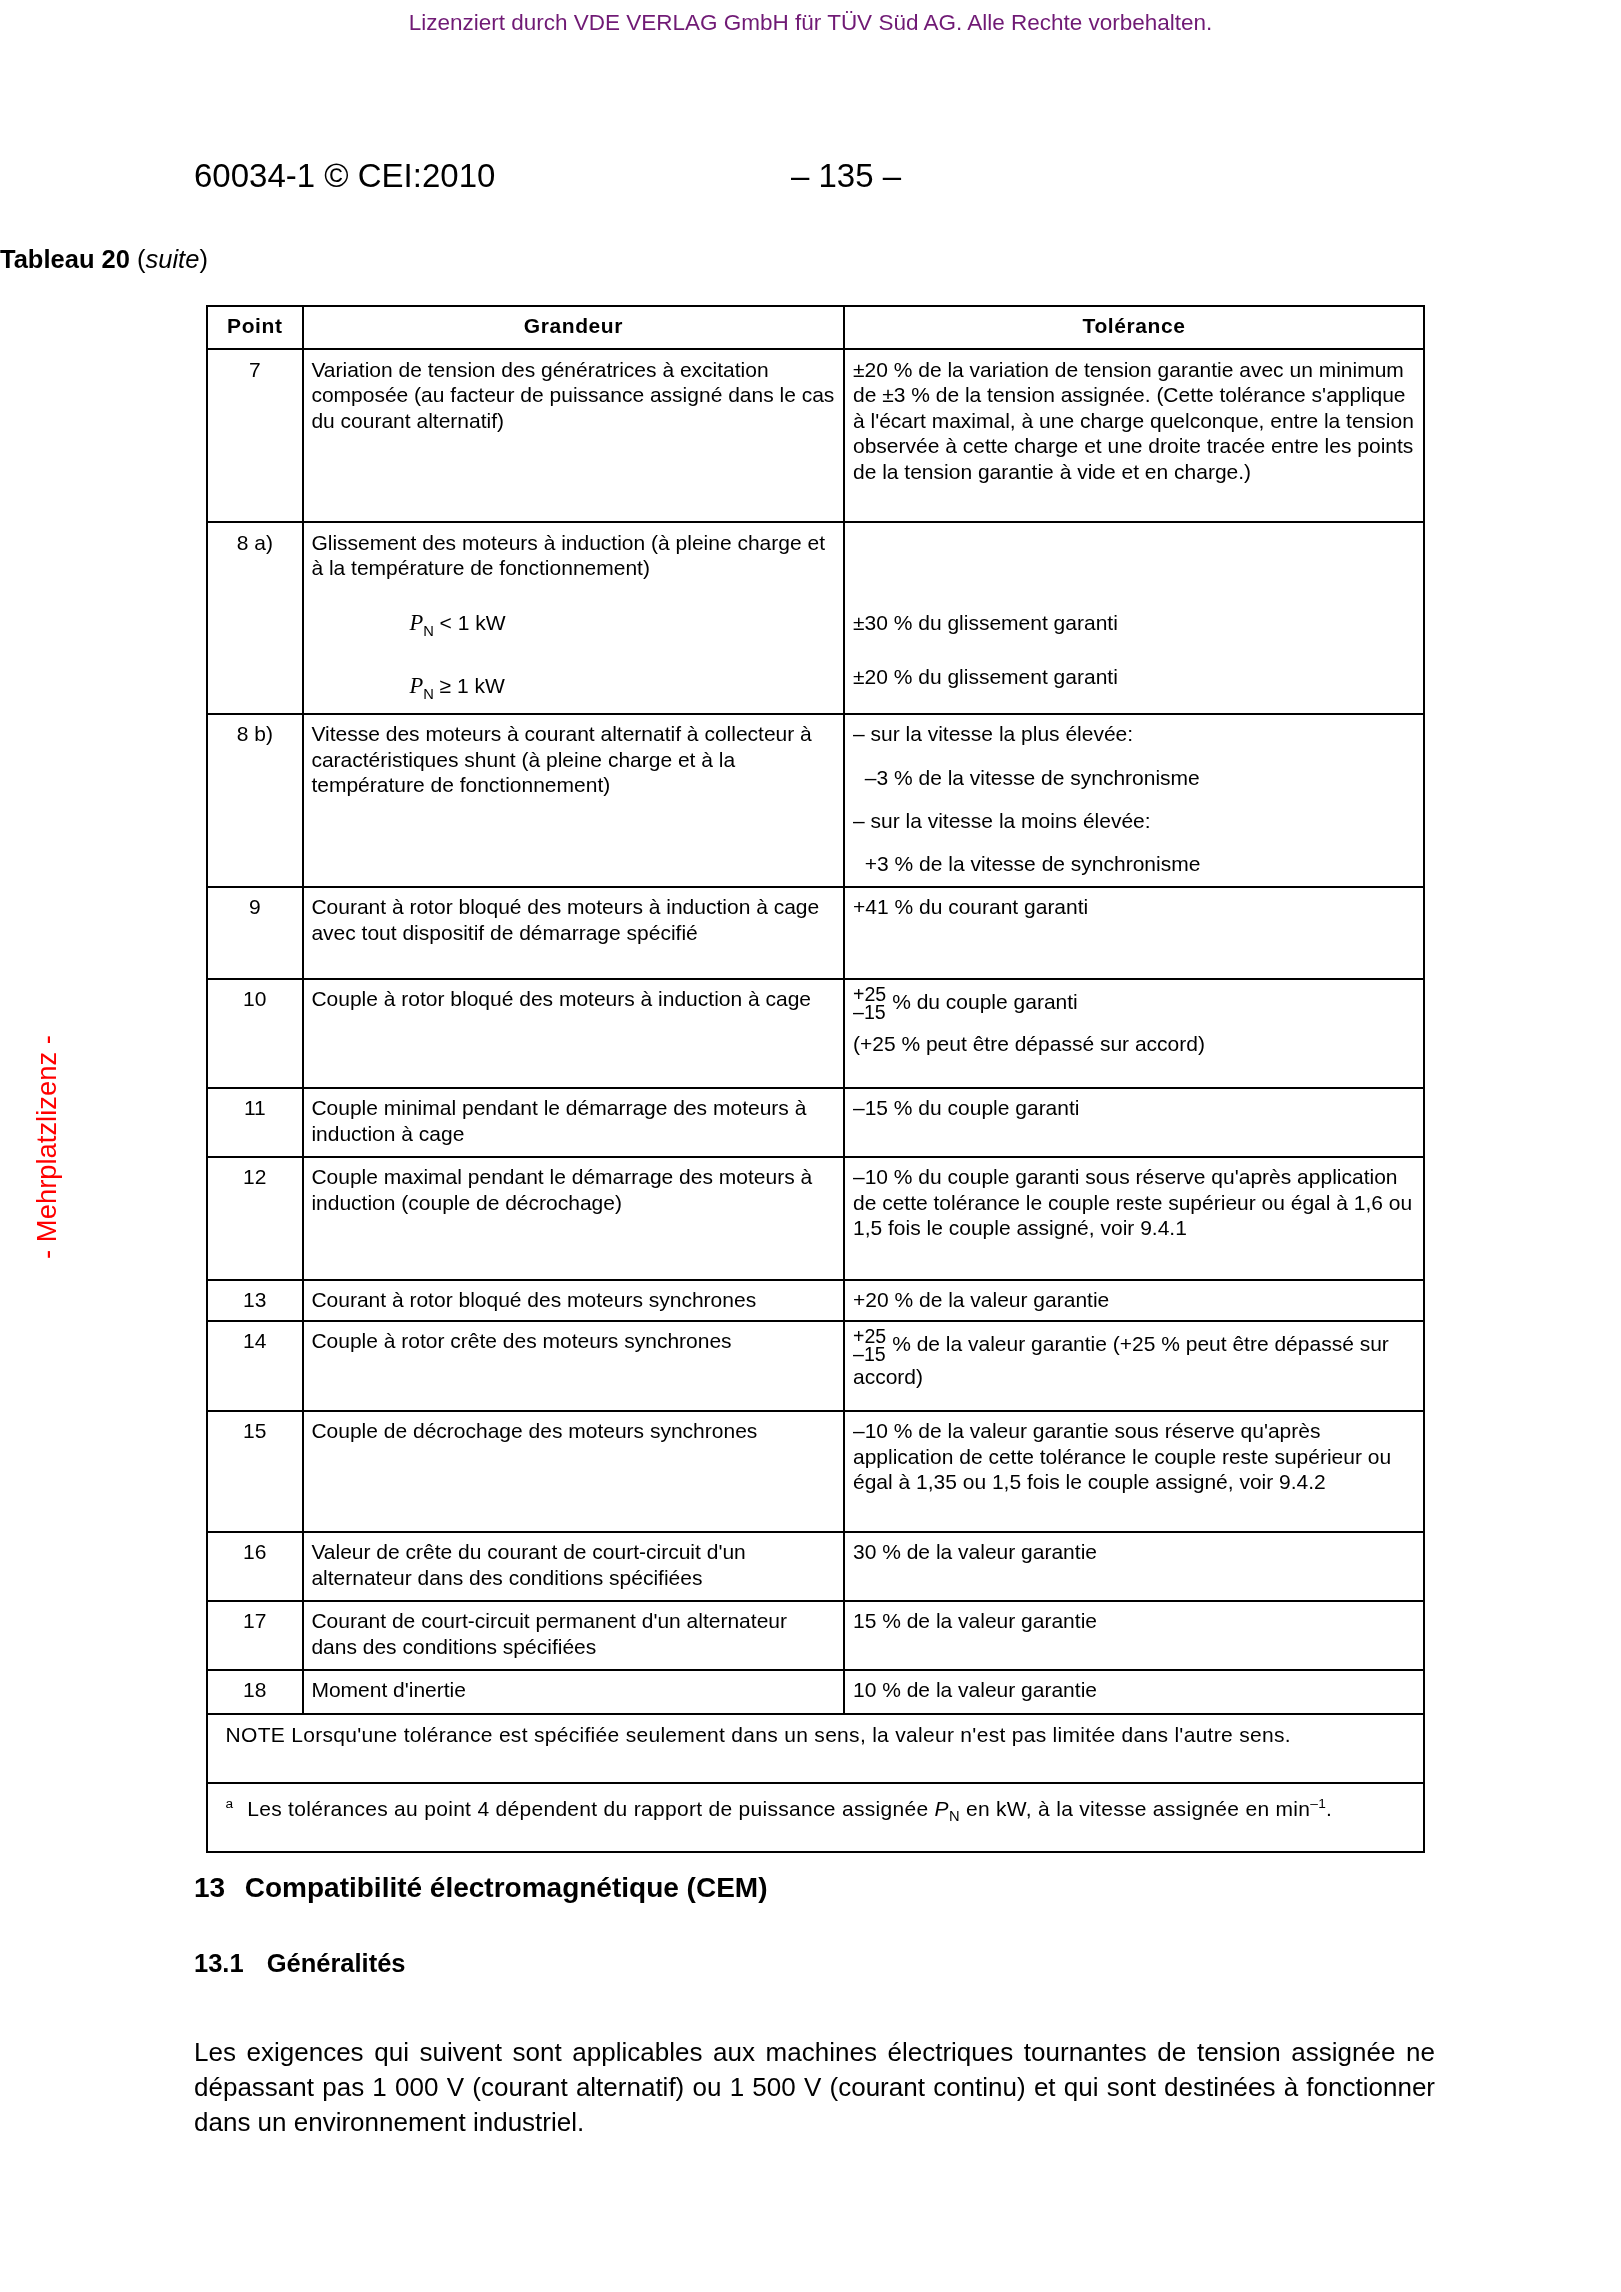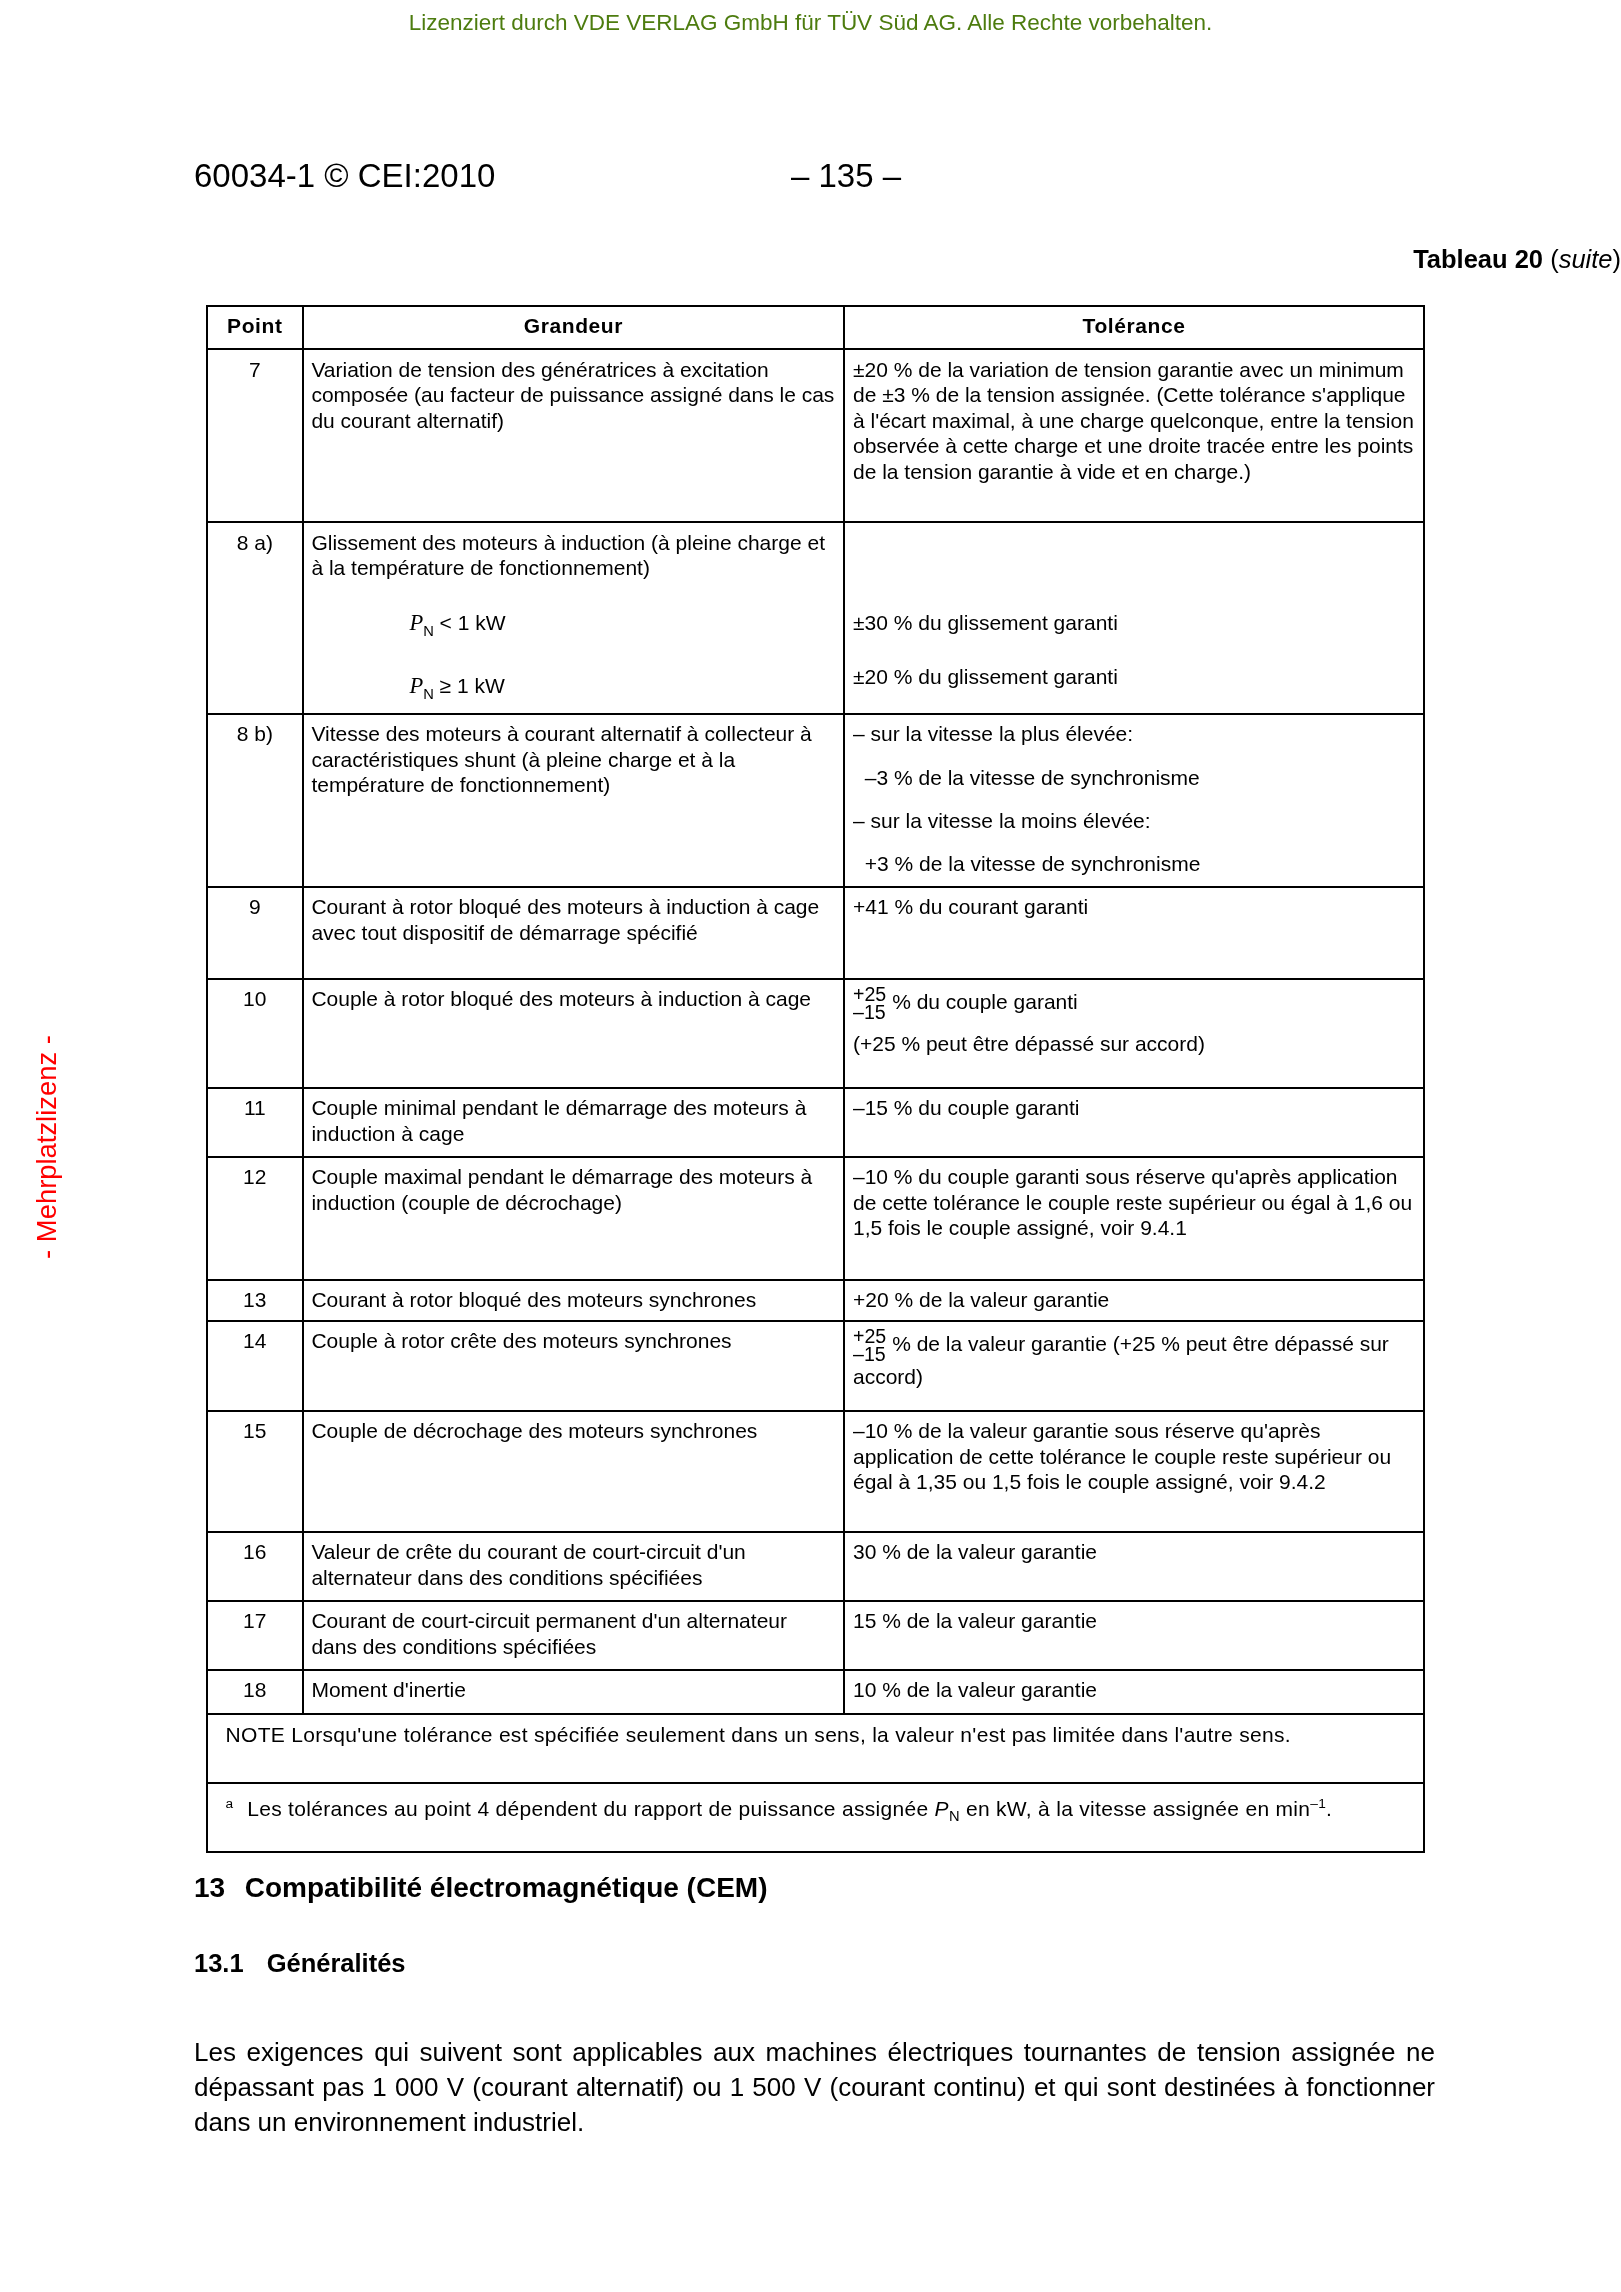--- a/index.html
+++ b/index.html
@@ -2,34 +2,34 @@
 <html><head>
   <meta charset="utf-8">
   <style>
     html, body { margin: 0; padding: 0; background: #ffffff; }
     body {
       width: 1621px; height: 2293px; position: relative; overflow: hidden;
       font-family: "Liberation Sans", sans-serif; color: #000;
     }
     .license-top {
       position: absolute; top: 9.8px; left: 0; width: 1621px; text-align: center;
-      color: #4d7c0f; font-size: 22.5px; letter-spacing: 0;
+      color: #701a75; font-size: 22.5px; letter-spacing: 0;
     }
     .license-side {
       position: absolute; left: 47px; top: 1147px; color: #ff0000; font-size: 27.4px;
       transform: translate(-50%, -50%) rotate(-90deg); white-space: nowrap;
     }
     .page-header {
       position: absolute; top: 157px; left: 194px; width: 1245px; height: 33px;
       font-size: 33px;
     }
     .page-header .ref { position: absolute; left: 0; top: 0; }
     .page-header .pageno { position: absolute; left: 573px; top: 0; margin-left: 24px; }
     .table-title {
-      position: absolute; top: 245px; left: 0; width: 1621px; text-align: right;
+      position: absolute; top: 245px; left: 0; width: 1621px; text-align: left;
       font-size: 25.5px;
     }
     .table-title b { font-weight: bold; }
     .table-title i { font-style: italic; }
     table.tol {
       position: absolute; top: 305px; left: 206px; width: 1219px;
       border-collapse: collapse; font-size: 21px; line-height: 25.5px;
     }
     table.tol td, table.tol th {
       border: 2px solid #000; vertical-align: top; padding: 6.9px 7.8px 5.9px 7.8px;

